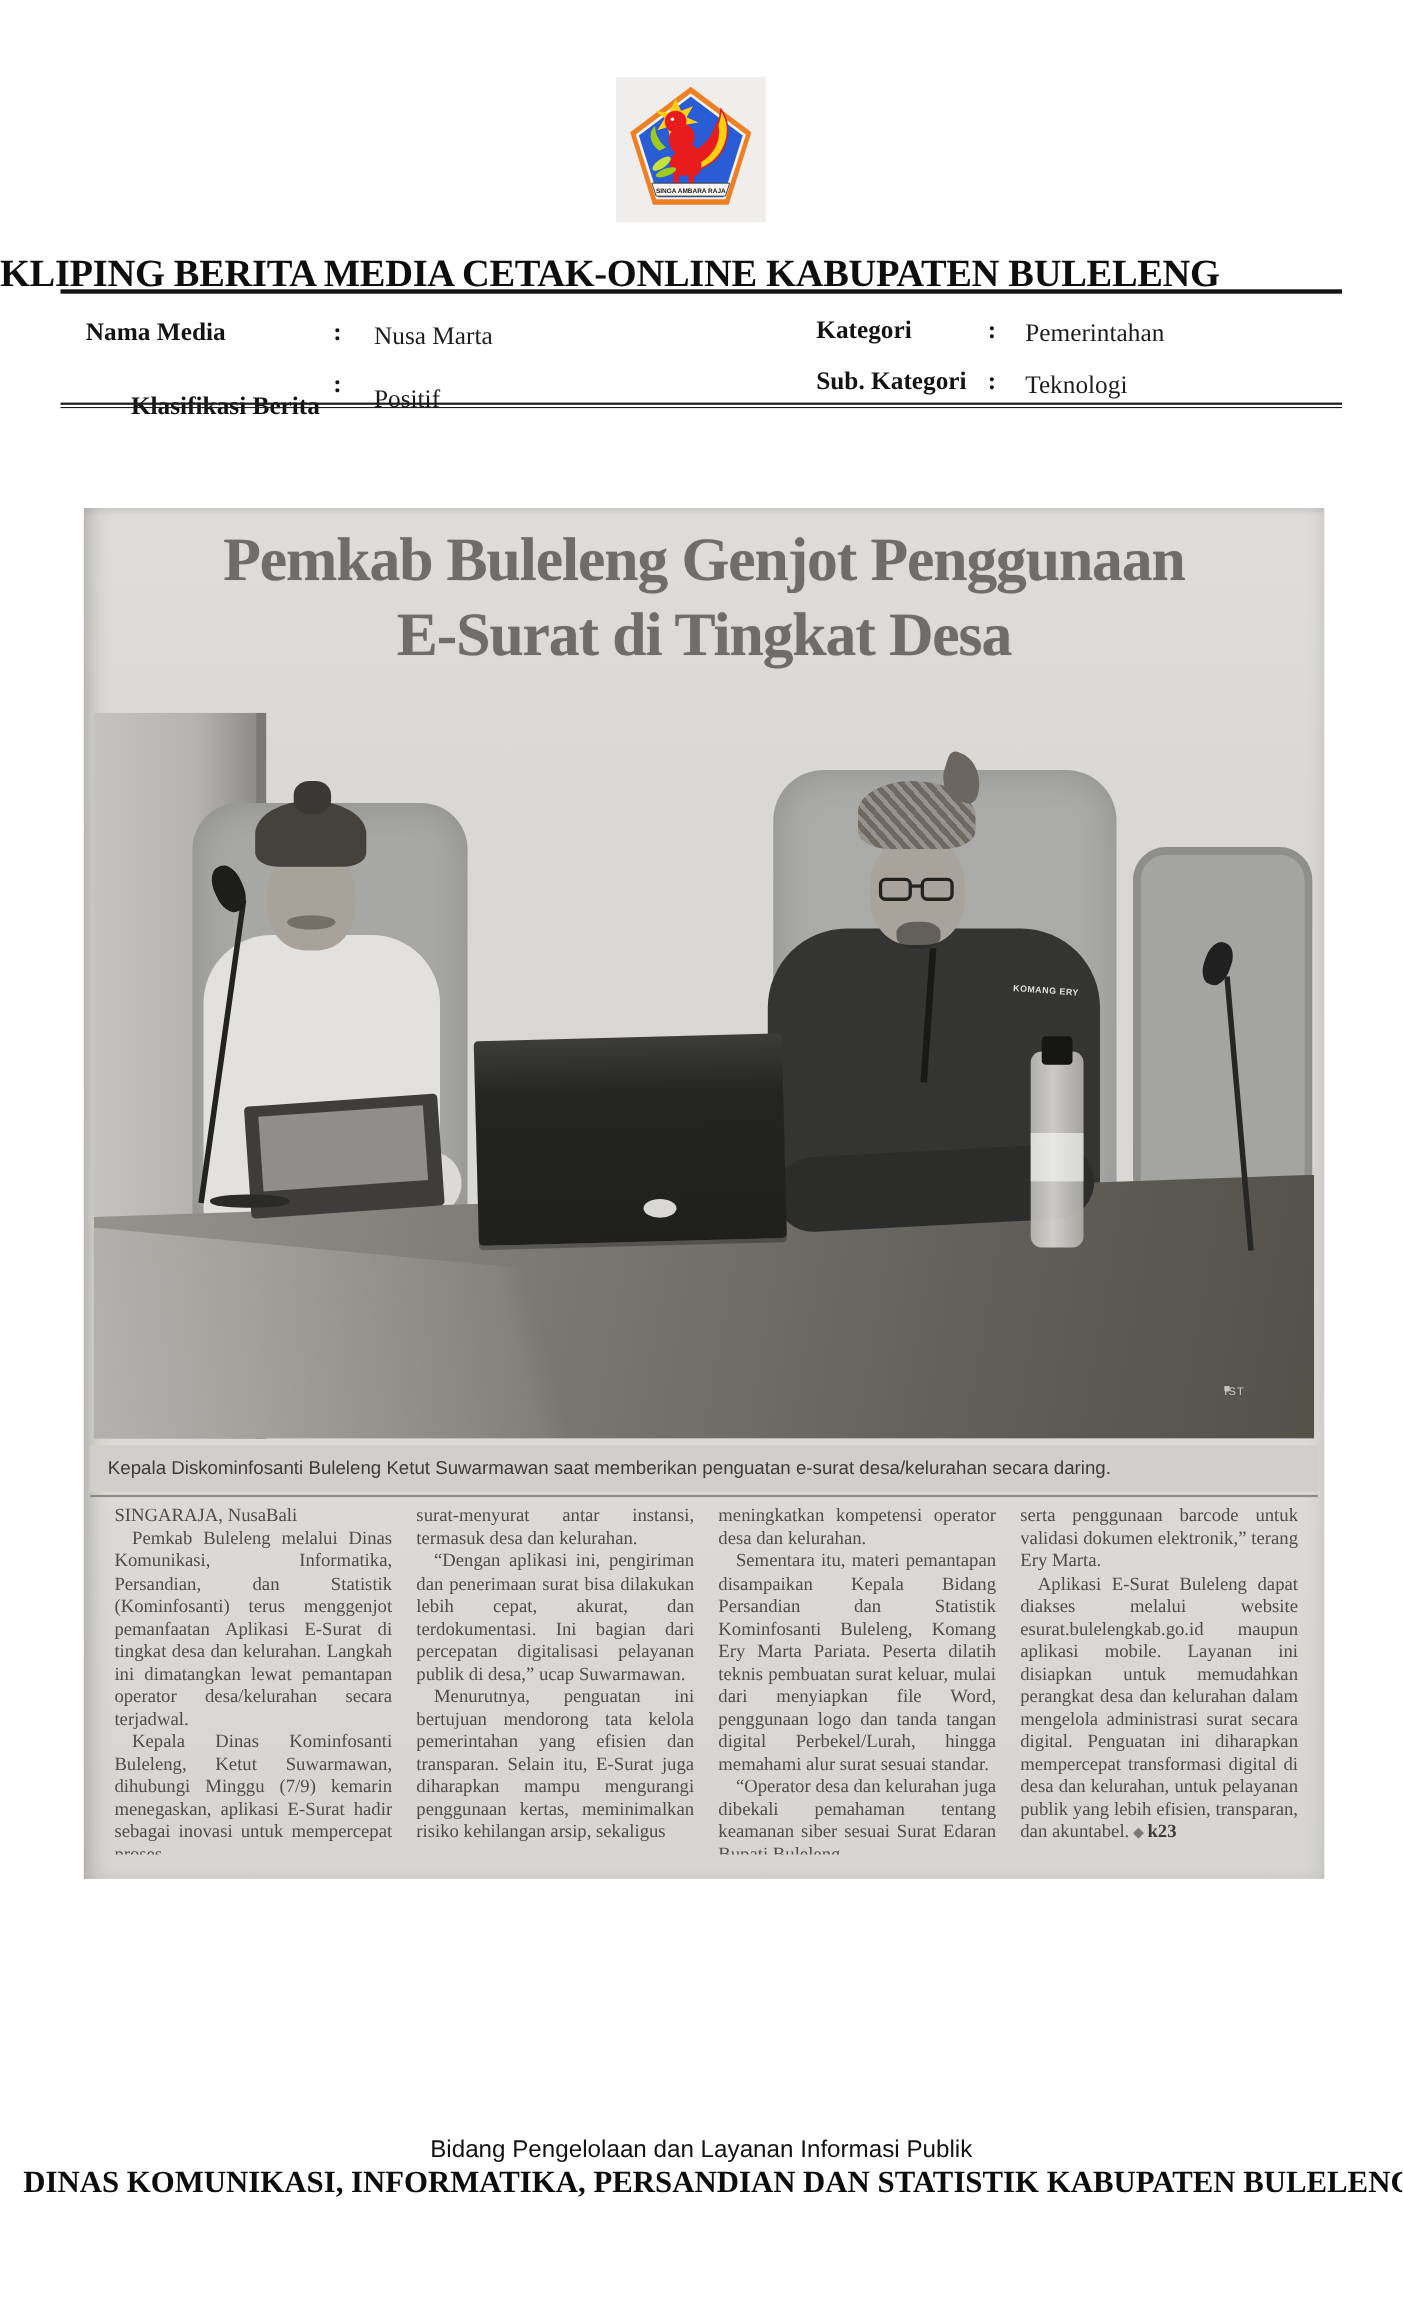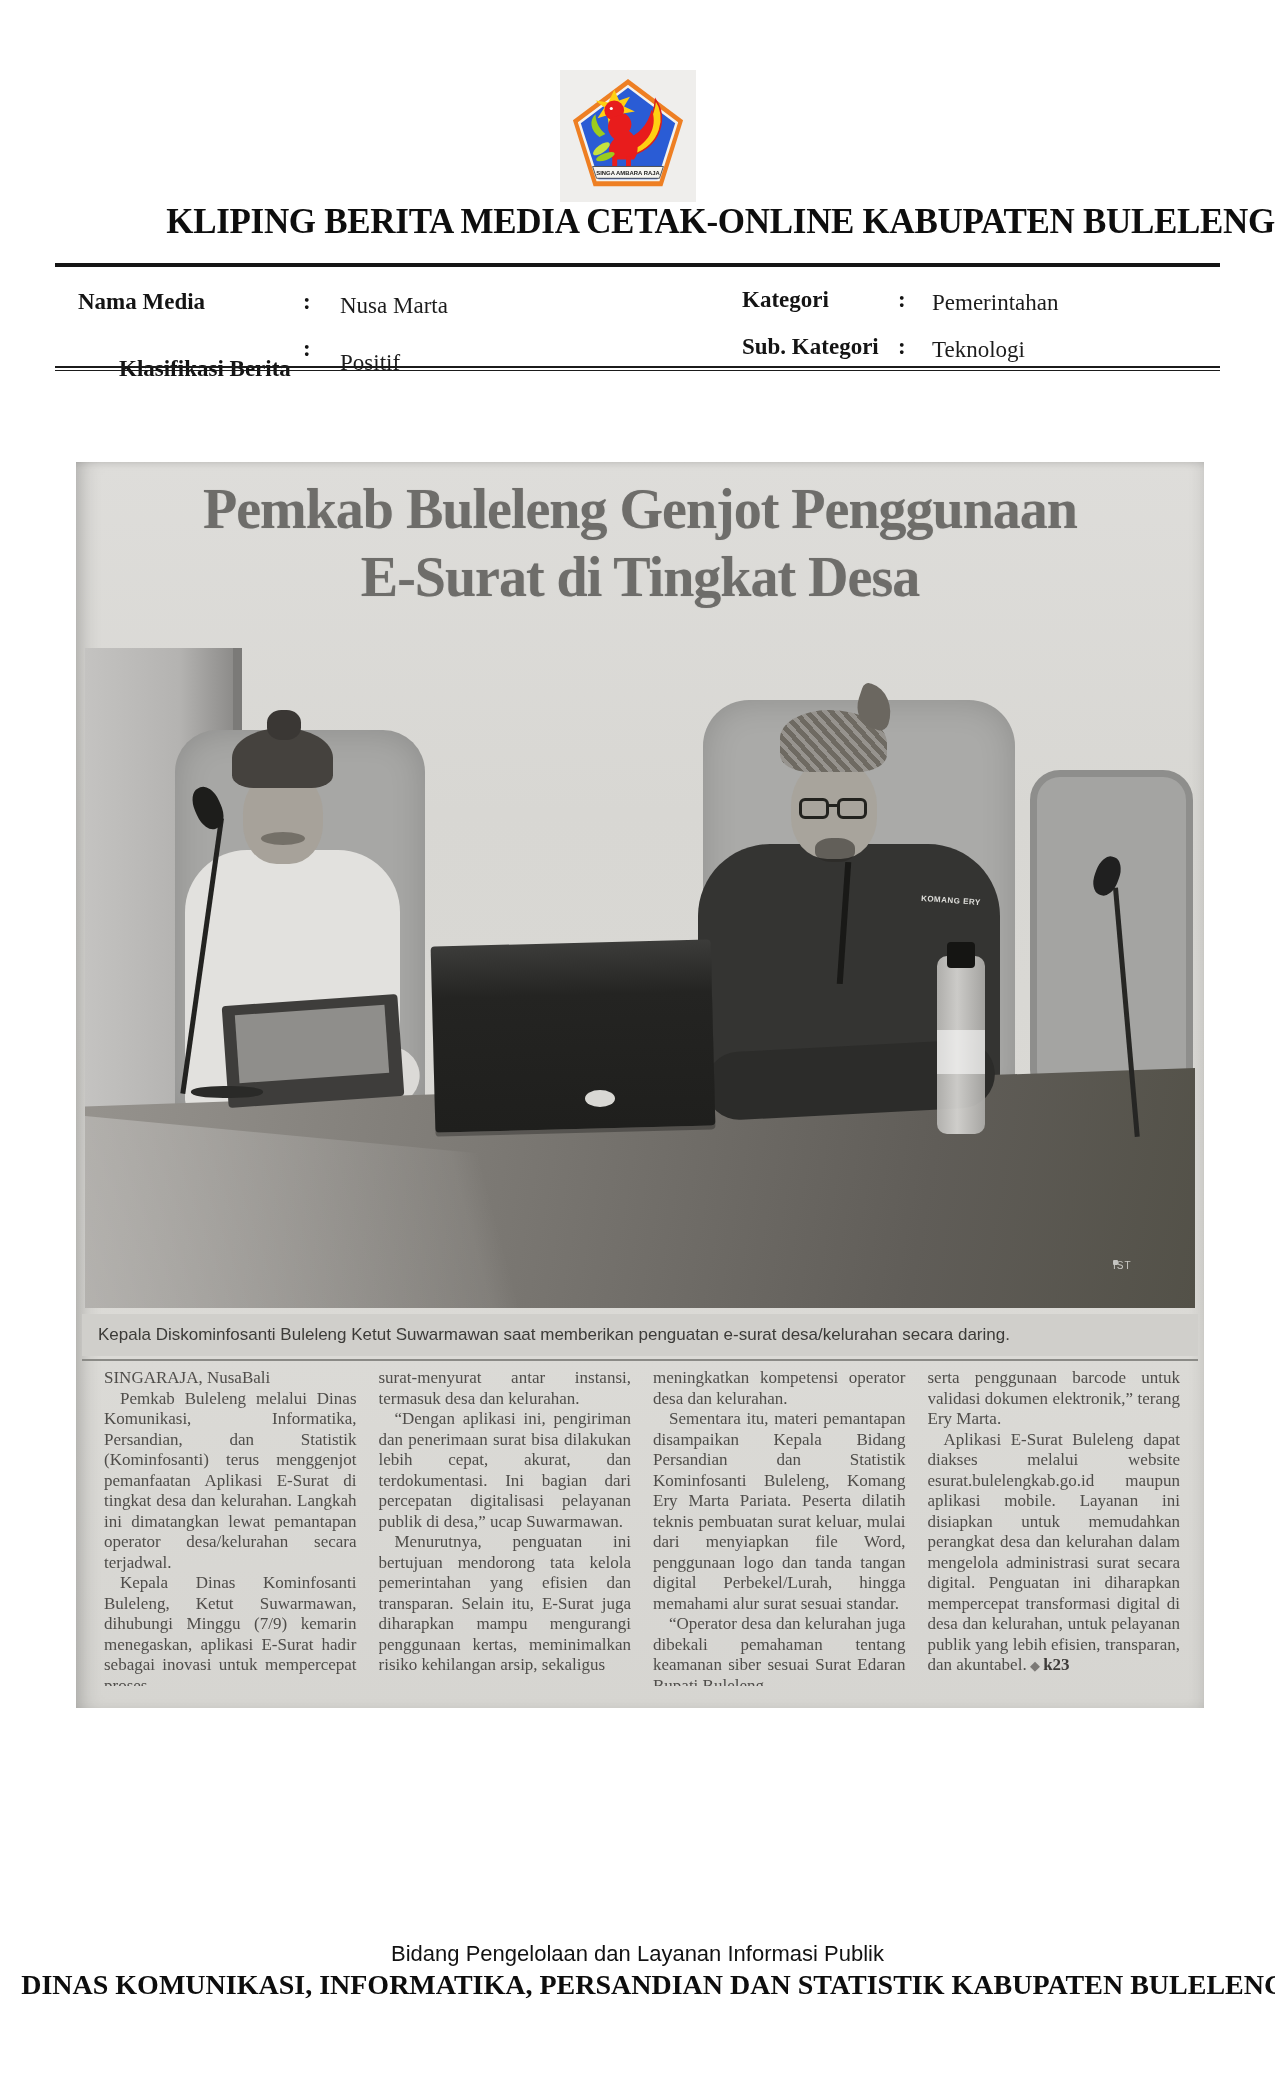--- a/index.html
+++ b/index.html
@@ -3,21 +3,21 @@
 <meta charset="utf-8">
 <style>
   html,body{margin:0;padding:0;background:#ffffff;}
   .page{position:relative;width:1275px;height:2100px;background:#ffffff;overflow:hidden;
         font-family:"Liberation Serif",serif;color:#111;}
   .abs{position:absolute;}
 
   
   .logo-box{left:560px;top:70px;width:136px;height:132px;background:#efeeec;
             display:flex;align-items:center;justify-content:center;}
-  .page-title{left:0;top:202px;width:1275px;text-align:right;
+  .page-title{left:0;top:229px;width:1275px;text-align:left;
               font-size:35px;font-weight:700;letter-spacing:-0.3px;color:#0e0e0e;white-space:nowrap;}
   .rule-top{left:55px;top:263px;width:1165px;border-top:4px solid #151515;}
   .meta-label{font-size:23px;font-weight:700;color:#141414;white-space:nowrap;}
   .meta-colon{font-size:23px;font-weight:700;color:#141414;}
   .meta-value{font-size:23px;color:#1c1c1c;white-space:nowrap;}
   .rule-meta{left:55px;top:366px;width:1165px;height:2px;
              border-top:2px solid #1b1b1b;border-bottom:1px solid #1b1b1b;}
 
   
   .clipping{left:76px;top:462px;width:1128px;height:1246px;

